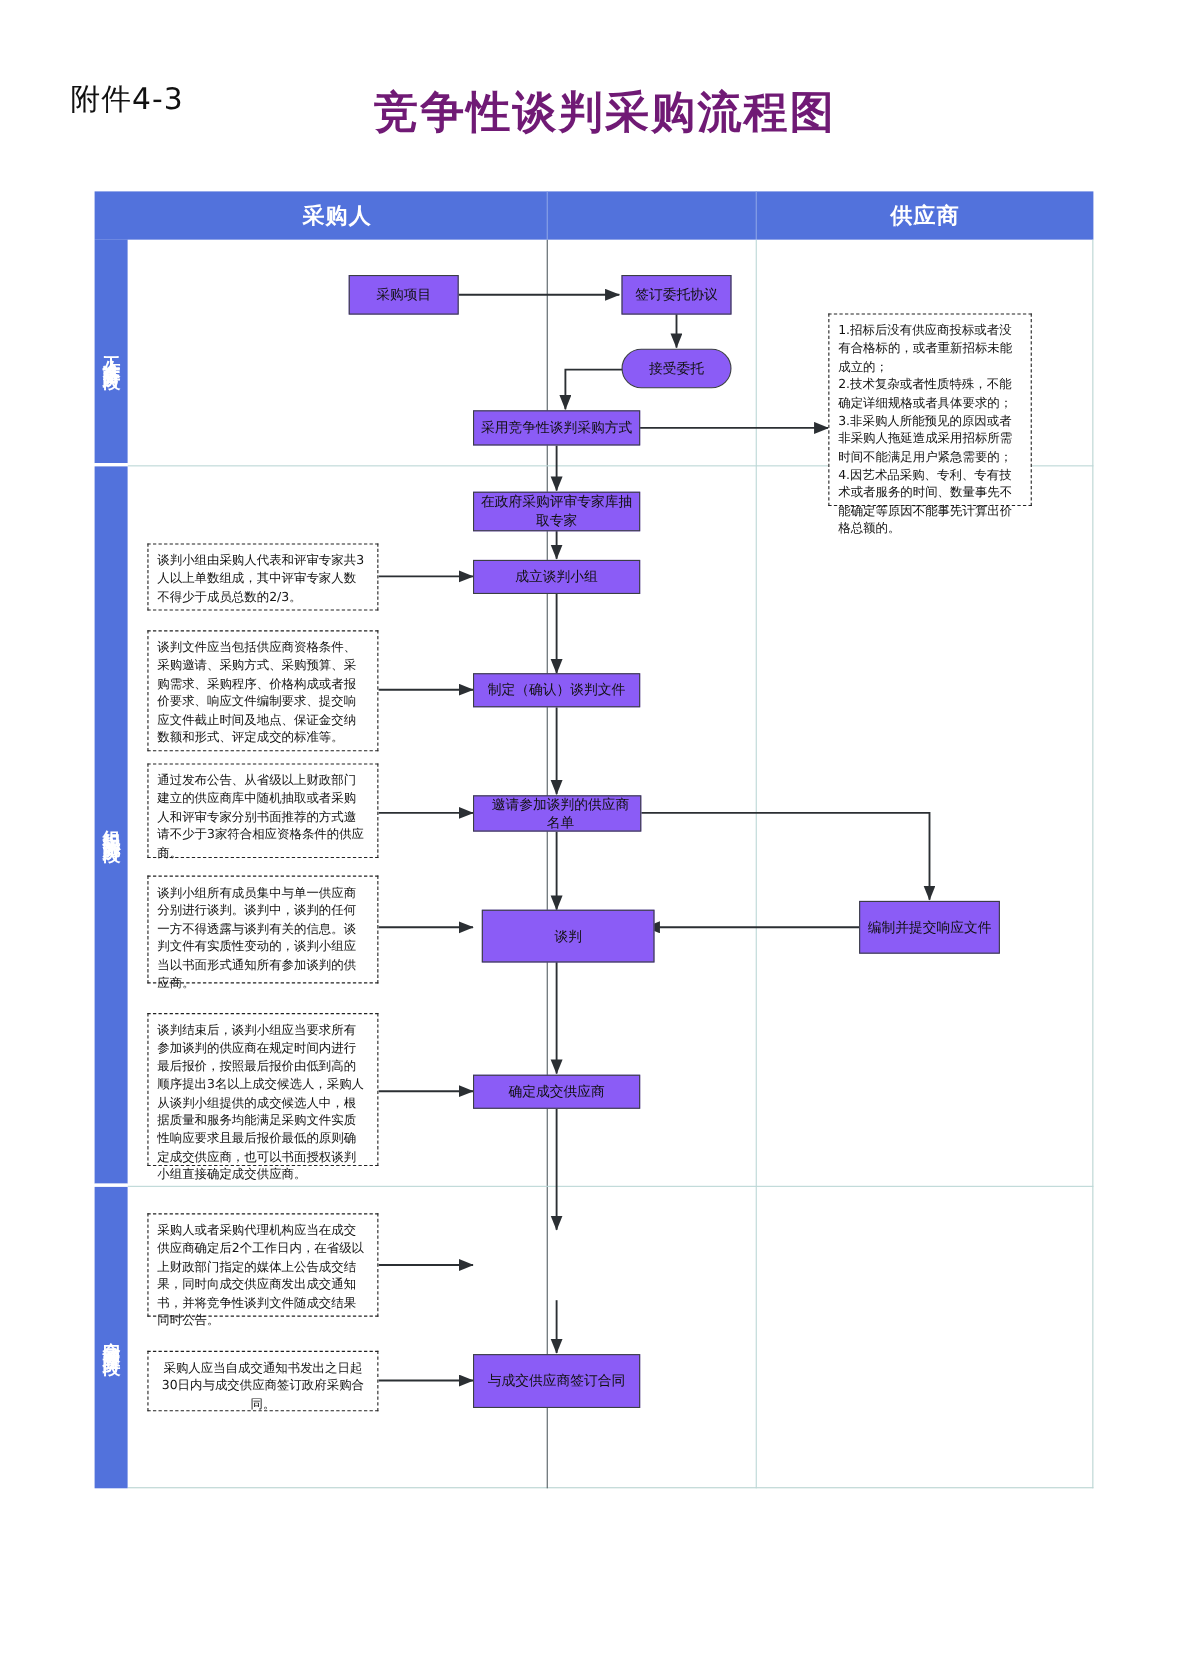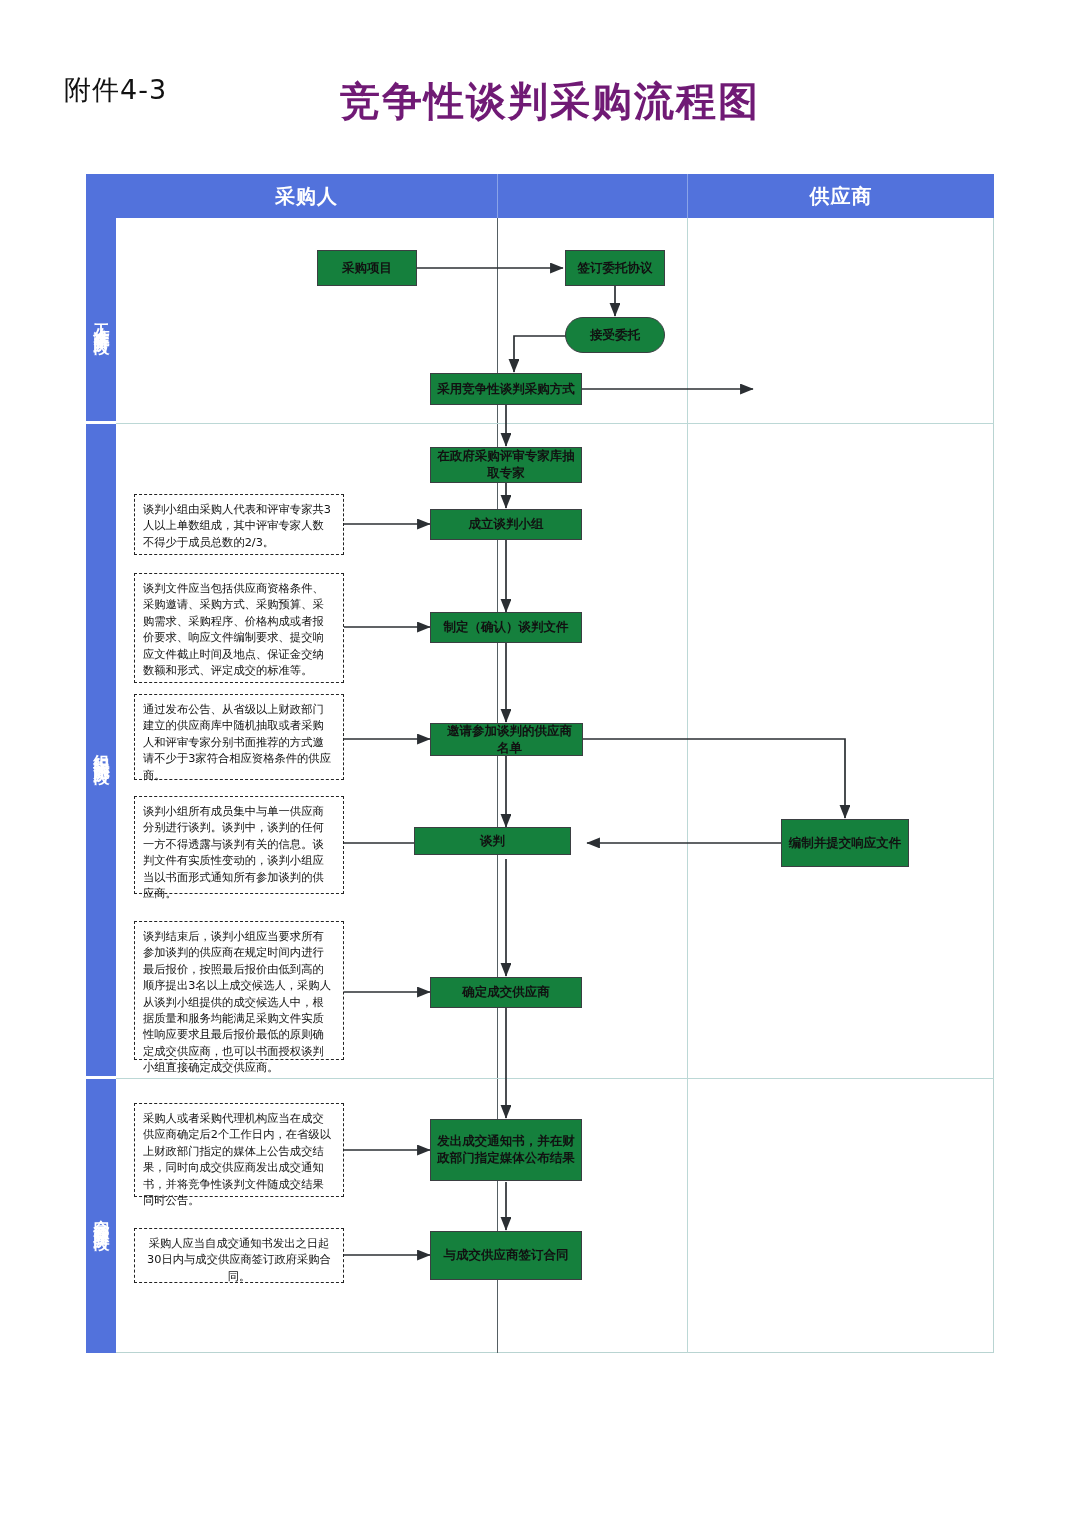--- a/index.html
+++ b/index.html
@@ -52,25 +52,24 @@
     background:#ffffff;border:1px solid #b9d4d2;border-top:none;border-left:none;
     box-sizing:border-box;
   }
   .vline{position:absolute;width:1px;background:#bcd8d6;}
   .vline.dark{background:#555f63;width:1px;}
   .hline{position:absolute;height:1px;background:#bcd8d6;}
 
   
   .pbox{
     position:absolute;box-sizing:border-box;
-    border:1.6px solid #3b3f42;background:#15803d;
+    border:1.6px solid #3b3f42;background:#8b5cf6;
     display:flex;align-items:center;justify-content:center;
     text-align:center;font-size:12.5px;color:#111;line-height:1.35;
     padding:3px 6px;
-    font-weight:bold;
   }
   
   .nbox{
     position:absolute;box-sizing:border-box;
     border:1.7px dashed #222;background:#ffffff;
     font-size:11.3px;color:#111;line-height:1.45;
     padding:7px 8px;text-align:left;
   }
 
   
@@ -168,30 +167,33 @@
   <div class="pbox" style="left:430px;top:373px;width:152px;height:32px;">采用竞争性谈判采购方式</div>
 
   <div class="pbox" style="left:430px;top:447px;width:152px;height:36px;">在政府采购评审专家库抽取专家</div>
 
   <div class="pbox" style="left:430px;top:509px;width:152px;height:31px;">成立谈判小组</div>
 
   <div class="pbox" style="left:430px;top:612px;width:152px;height:31px;">制定（确认）谈判文件</div>
 
   <div class="pbox" style="left:430px;top:723px;width:153px;height:33px;padding-left:12px;">邀请参加谈判的供应商名单</div>
 
-  <div class="pbox" style="left:414px;top:827px;width:157px;height:28px;">谈判</div>
+  <div class="pbox" style="left:438px;top:827px;width:157px;height:48px;">谈判</div>
 
   <div class="pbox" style="left:781px;top:819px;width:128px;height:48px;">编制并提交响应文件</div>
 
   <div class="pbox" style="left:430px;top:977px;width:152px;height:31px;">确定成交供应商</div>
 
-  <div class="pbox" style="left:430px;top:1119px;width:152px;height:62px;">发出成交通知书，并在财政部门指定媒体公布结果</div>
 
   <div class="pbox" style="left:430px;top:1231px;width:152px;height:49px;">与成交供应商签订合同</div>
 
+  <div class="nbox" style="left:753px;top:285px;width:185px;height:175px;white-space:pre-line;">1.招标后没有供应商投标或者没有合格标的，或者重新招标未能成立的；
+2.技术复杂或者性质特殊，不能确定详细规格或者具体要求的；
+3.非采购人所能预见的原因或者非采购人拖延造成采用招标所需时间不能满足用户紧急需要的；
+4.因艺术品采购、专利、专有技术或者服务的时间、数量事先不能确定等原因不能事先计算出价格总额的。</div>
 
   <div class="nbox" style="left:134px;top:494px;width:210px;height:61px;">谈判小组由采购人代表和评审专家共3人以上单数组成，其中评审专家人数不得少于成员总数的2/3。</div>
 
   <div class="nbox" style="left:134px;top:573px;width:210px;height:110px;">谈判文件应当包括供应商资格条件、采购邀请、采购方式、采购预算、采购需求、采购程序、价格构成或者报价要求、响应文件编制要求、提交响应文件截止时间及地点、保证金交纳数额和形式、评定成交的标准等。</div>
 
   <div class="nbox" style="left:134px;top:694px;width:210px;height:86px;">通过发布公告、从省级以上财政部门建立的供应商库中随机抽取或者采购人和评审专家分别书面推荐的方式邀请不少于3家符合相应资格条件的供应商。</div>
 
   <div class="nbox" style="left:134px;top:796px;width:210px;height:98px;">谈判小组所有成员集中与单一供应商分别进行谈判。谈判中，谈判的任何一方不得透露与谈判有关的信息。谈判文件有实质性变动的，谈判小组应当以书面形式通知所有参加谈判的供应商。</div>
 
   <div class="nbox" style="left:134px;top:921px;width:210px;height:139px;">谈判结束后，谈判小组应当要求所有参加谈判的供应商在规定时间内进行最后报价，按照最后报价由低到高的顺序提出3名以上成交候选人，采购人从谈判小组提供的成交候选人中，根据质量和服务均能满足采购文件实质性响应要求且最后报价最低的原则确定成交供应商，也可以书面授权谈判小组直接确定成交供应商。</div>

